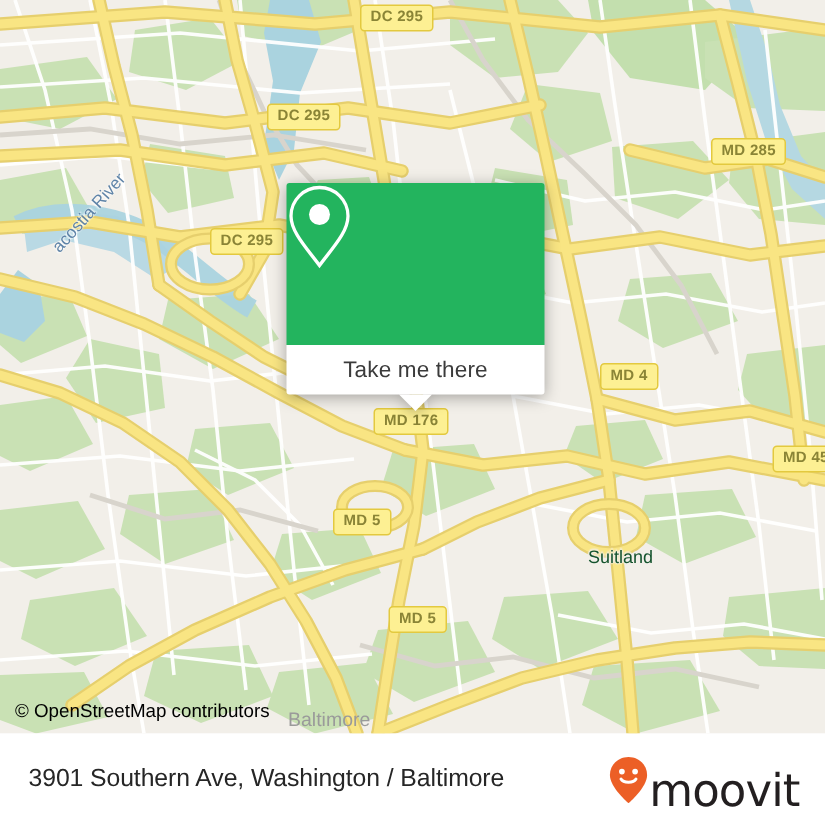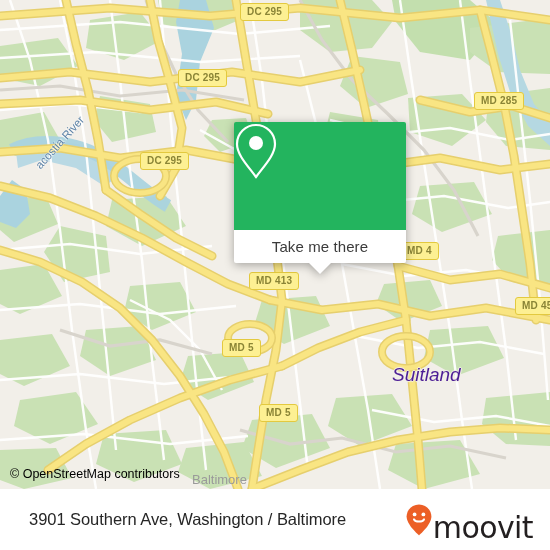--- a/index.html
+++ b/index.html
@@ -40,24 +40,23 @@
 
   
   .maplabel {
     position: absolute;
     font-family: "Liberation Sans", sans-serif;
     color: #6b6b6b;
     white-space: nowrap;
     pointer-events: none;
   }
   .city-label {
-    font-size: 19px;
-    color: #4c1d95;
+    font-size: 12px;
+    color: #14532d;
     text-shadow: 1px 0 1px #f2efe9, -1px 0 1px #f2efe9, 0 1px 1px #f2efe9, 0 -1px 1px #f2efe9;
-    font-style: italic;
   }
   .river-label {
     font-size: 11.5px;
     color: #5f84a8;
     font-style: normal;
     text-shadow: 1px 0 1px rgba(255,255,255,.8), -1px 0 1px rgba(255,255,255,.8);
   }
   .neigh-label {
     font-size: 13px;
     color: #9a9a9a;
@@ -81,21 +80,20 @@
     pointer-events: none;
   }
 
   
   .popup {
     position: absolute;
     left: 191px;
     top: 122px;
     width: 172px;
     filter: drop-shadow(0 2px 5px rgba(0,0,0,0.32));
-    margin-left: 43px;
   }
   .popup-head {
     background: #23b45e;
     height: 108px;
     border-radius: 2px 2px 0 0;
     display: flex;
     align-items: center;
     justify-content: center;
   }
   .popup-pin {
@@ -152,21 +150,20 @@
     align-items: center;
     justify-content: space-between;
     box-sizing: border-box;
     padding: 0 17px 0 19px;
   }
   .address {
     font-size: 16.5px;
     color: #262626;
     white-space: nowrap;
     letter-spacing: -0.05px;
-    margin-left: 10px;
   }
   .brand {
     display: flex;
     align-items: center;
     gap: 1px;
   }
   .brand-mark { width: 26px; height: 32px; display:block; }
   .brand-word {
     font-size: 30px;
     color: #231f20;
@@ -321,21 +318,21 @@
         <ellipse cx="250" cy="338" rx="22" ry="14"></ellipse>
         <ellipse cx="406" cy="352" rx="24" ry="16"></ellipse>
       </g>
     </svg>
 
     <div class="shield" style="left:240px;top:3px">DC 295</div>
     <div class="shield" style="left:178px;top:69px">DC 295</div>
     <div class="shield" style="left:474px;top:92px">MD 285</div>
     <div class="shield" style="left:140px;top:152px">DC 295</div>
     <div class="shield" style="left:400px;top:242px">MD 4</div>
-    <div class="shield" style="left:249px;top:272px">MD 413</div>
+    <div class="shield" style="left:249px;top:272px">MD 176</div>
     <div class="shield" style="left:515px;top:297px">MD 458</div>
     <div class="shield" style="left:222px;top:339px">MD 5</div>
     <div class="shield" style="left:259px;top:404px">MD 5</div>
 
     <div class="maplabel city-label" style="left:392px;top:364px">Suitland</div>
     <div class="maplabel river-label" style="left:33px;top:163px;transform:rotate(-48deg);transform-origin:0 0">acostia River</div>
     <div class="maplabel neigh-label" style="left:192px;top:472px">Baltimore</div>
 
     <div class="popup">
       <div class="popup-head">

